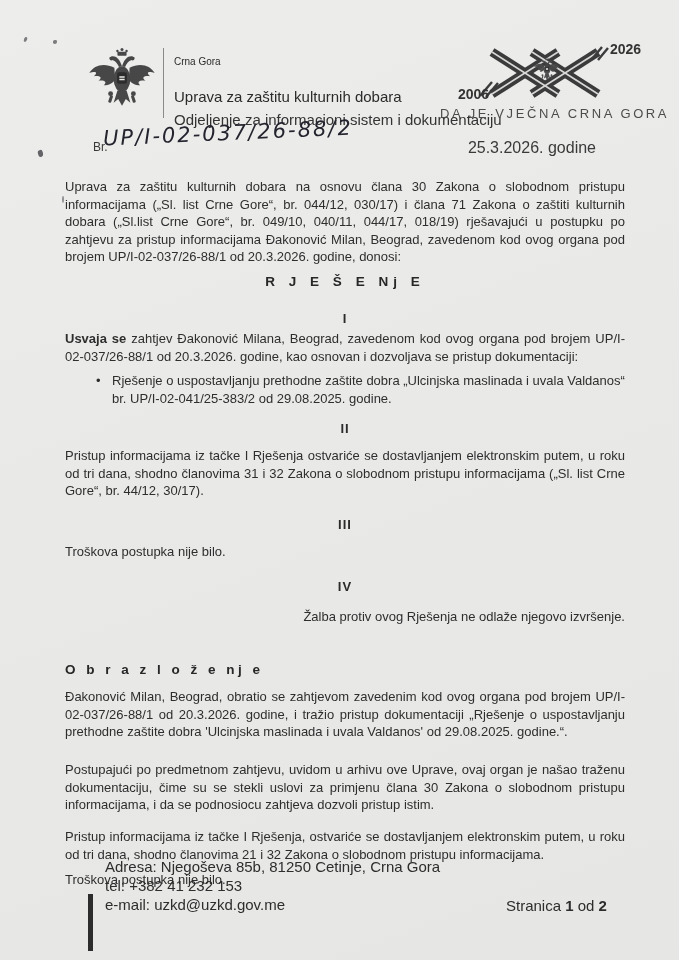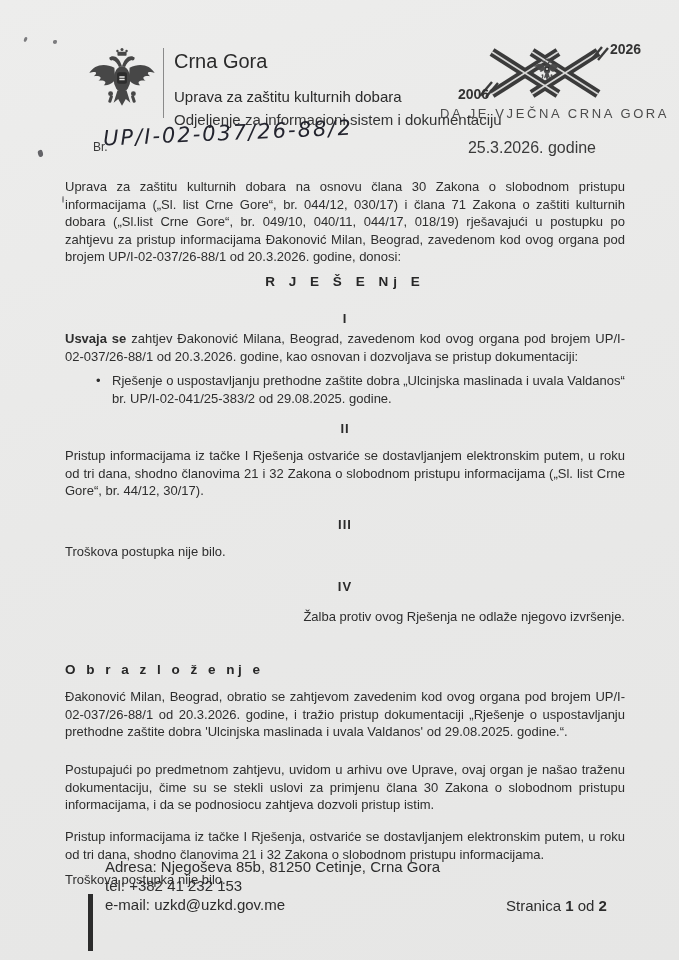--- a/index.html
+++ b/index.html
@@ -16,21 +16,21 @@
   .speck{position:absolute;background:#55555a;border-radius:50% 40% 60% 50%;opacity:.75;}
   .s1{left:24px;top:37px;width:3px;height:5px;transform:rotate(20deg);}
   .s2{left:53px;top:40px;width:4px;height:4px;}
   .s3{left:38px;top:150px;width:5px;height:7px;transform:rotate(-15deg);opacity:.9;}
   .s4{left:62px;top:196px;width:2px;height:7px;opacity:.6;}
 
   
   .coa{left:84px;top:42px;width:76px;height:82px;}
   .header-divider{left:163px;top:48px;width:1px;height:70px;background:#8a8a8a;}
   .header-text{left:174px;top:50px;line-height:23px;}
-  .h-country{font-size:20px;color:#2b2b2b;}
+  .h-country{font-size:10px;color:#2b2b2b;}
   .h-inst{font-size:15px;color:#2b2b2b;margin-top:12px;}
   .h-dept{font-size:15px;color:#333;}
 
   
   .logo{left:440px;top:38px;width:210px;text-align:center;}
   .logo svg{display:block;}
   .slogan{font-size:13px;letter-spacing:2.6px;color:#4c4c4c;margin-top:2px;white-space:nowrap;}
 
   
   .ref-label{left:93px;top:140px;font-size:12px;color:#3a3a3a;}
@@ -149,21 +149,21 @@
   <p class="abs bt p-usvaja"><strong>Usvaja se</strong><span> zahtjev Đakonović Milana, Beograd, zavedenom kod ovog organa pod brojem UP/I-02-037/26-88/1 od 20.3.2026. godine, kao osnovan i dozvoljava se pristup dokumentaciji:</span></p>
 
   <div class="abs bullet-wrap">
     <div class="bullet-item">
       <span class="bullet-dot">•</span>
       <span>Rješenje o uspostavljanju prethodne zaštite dobra „Ulcinjska maslinada i uvala Valdanos“ br. UP/I-02-041/25-383/2 od 29.08.2025. godine.</span>
     </div>
   </div>
 
   <div class="abs roman r2">II</div>
-  <p class="abs bt p-sec2">Pristup informacijama iz tačke I Rješenja ostvariće se dostavljanjem elektronskim putem, u roku od tri dana, shodno članovima 21 i 32 Zakona o slobodnom pristupu informacijama („Sl. list Crne Gore“, br. 44/12, 30/17).</p>
+  <p class="abs bt p-sec2">Pristup informacijama iz tačke I Rješenja ostvariće se dostavljanjem elektronskim putem, u roku od tri dana, shodno članovima 31 i 32 Zakona o slobodnom pristupu informacijama („Sl. list Crne Gore“, br. 44/12, 30/17).</p>
 
   <div class="abs roman r3">III</div>
   <p class="abs bt p-sec3">Troškova postupka nije bilo.</p>
 
   <div class="abs roman r4">IV</div>
   <p class="abs bt p-sec4">Žalba protiv ovog Rješenja ne odlaže njegovo izvršenje.</p>
 
   <div class="abs obraz-title">O b r a z l o ž e nj e</div>
   <p class="abs bt op0">Đakonović Milan, Beograd, obratio se zahtjevom zavedenim kod ovog organa pod brojem UP/I-02-037/26-88/1 od 20.3.2026. godine, i tražio pristup dokumentaciji „Rješenje o uspostavljanju prethodne zaštite dobra 'Ulcinjska maslinada i uvala Valdanos' od 29.08.2025. godine.“.</p>
   <p class="abs bt op1">Postupajući po predmetnom zahtjevu, uvidom u arhivu ove Uprave, ovaj organ je našao traženu dokumentaciju, čime su se stekli uslovi za primjenu člana 30 Zakona o slobodnom pristupu informacijama, i da se podnosiocu zahtjeva dozvoli pristup istim.</p>

